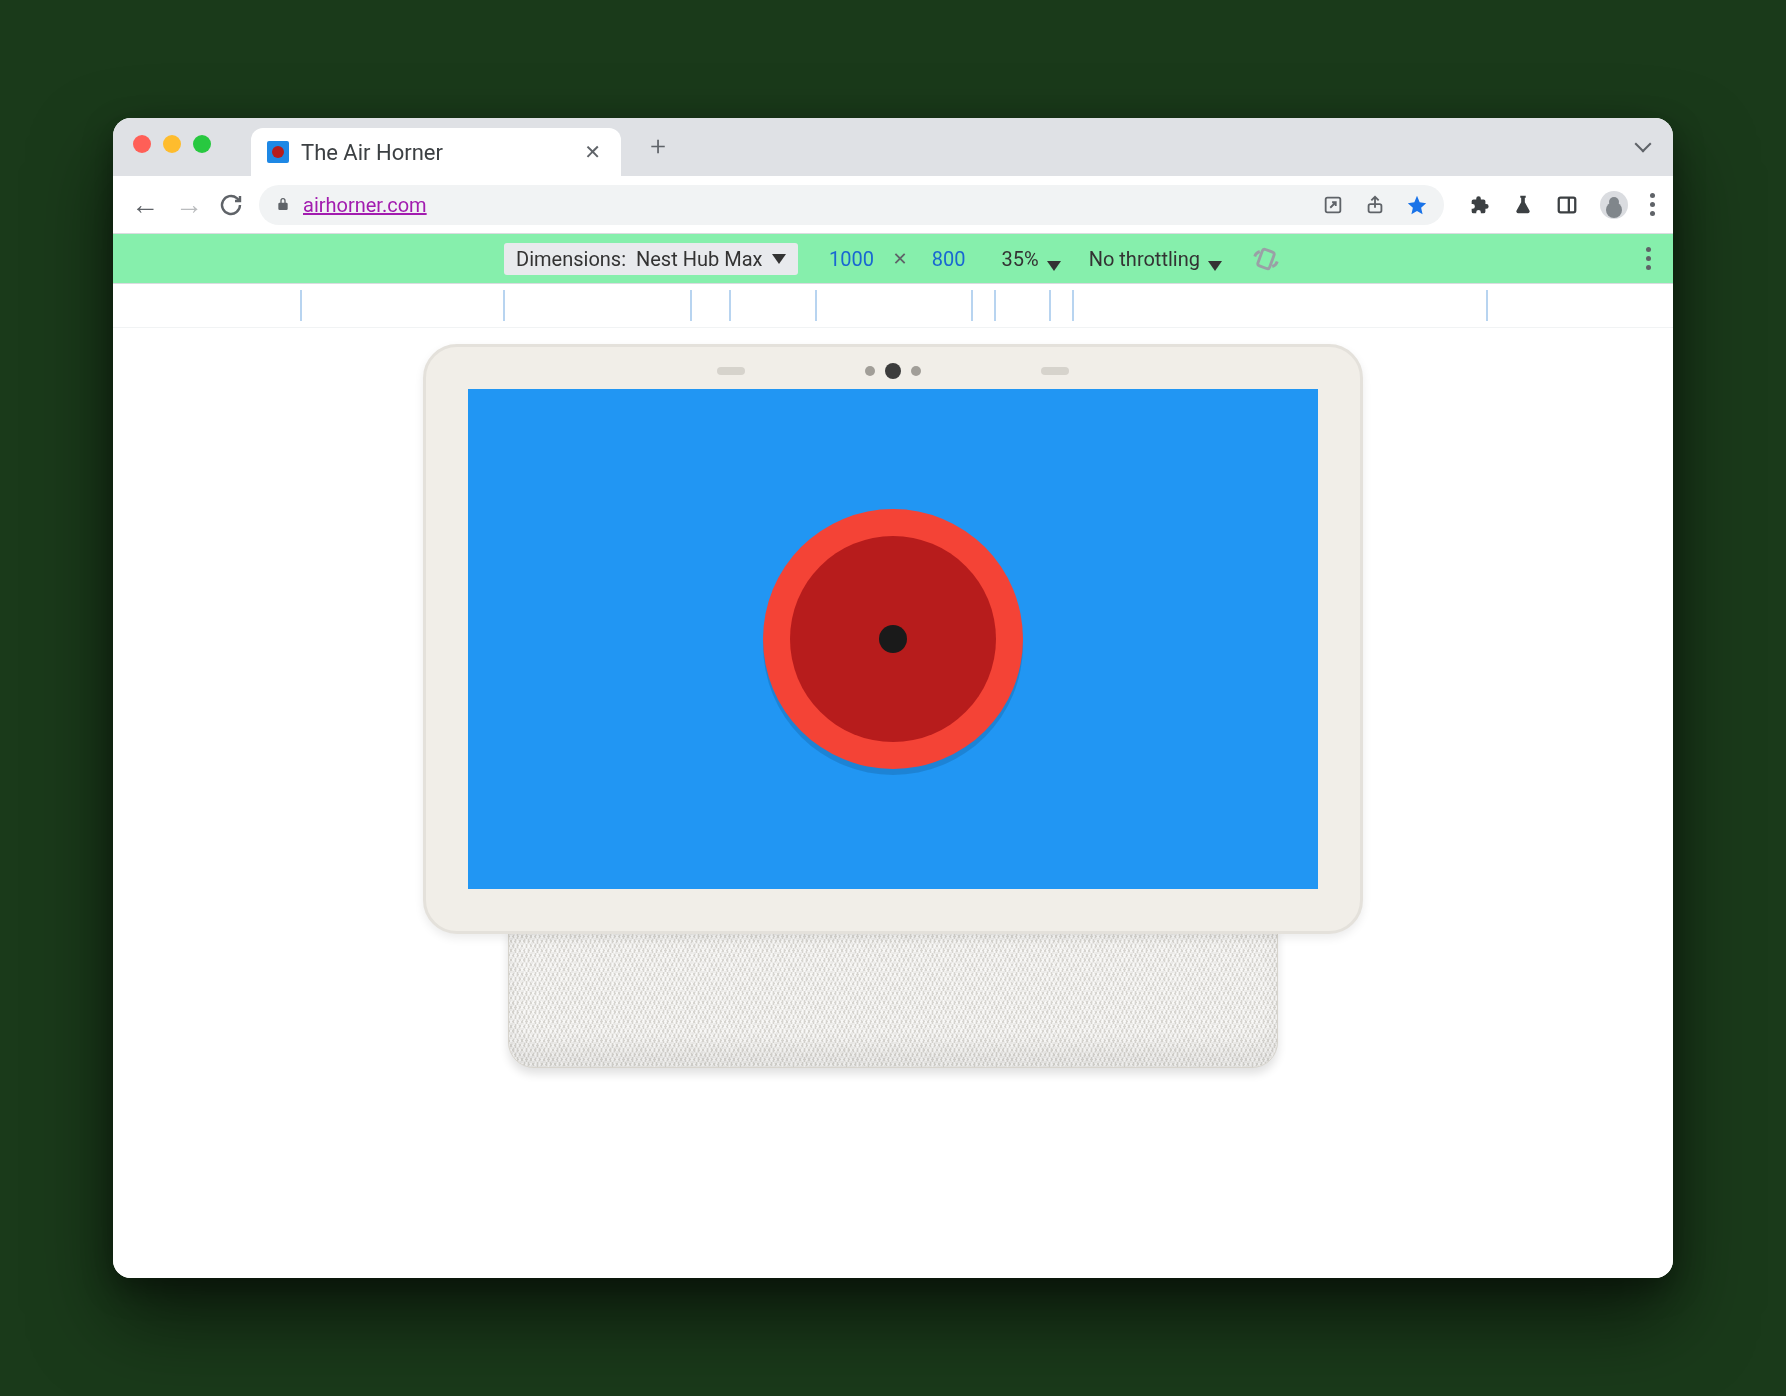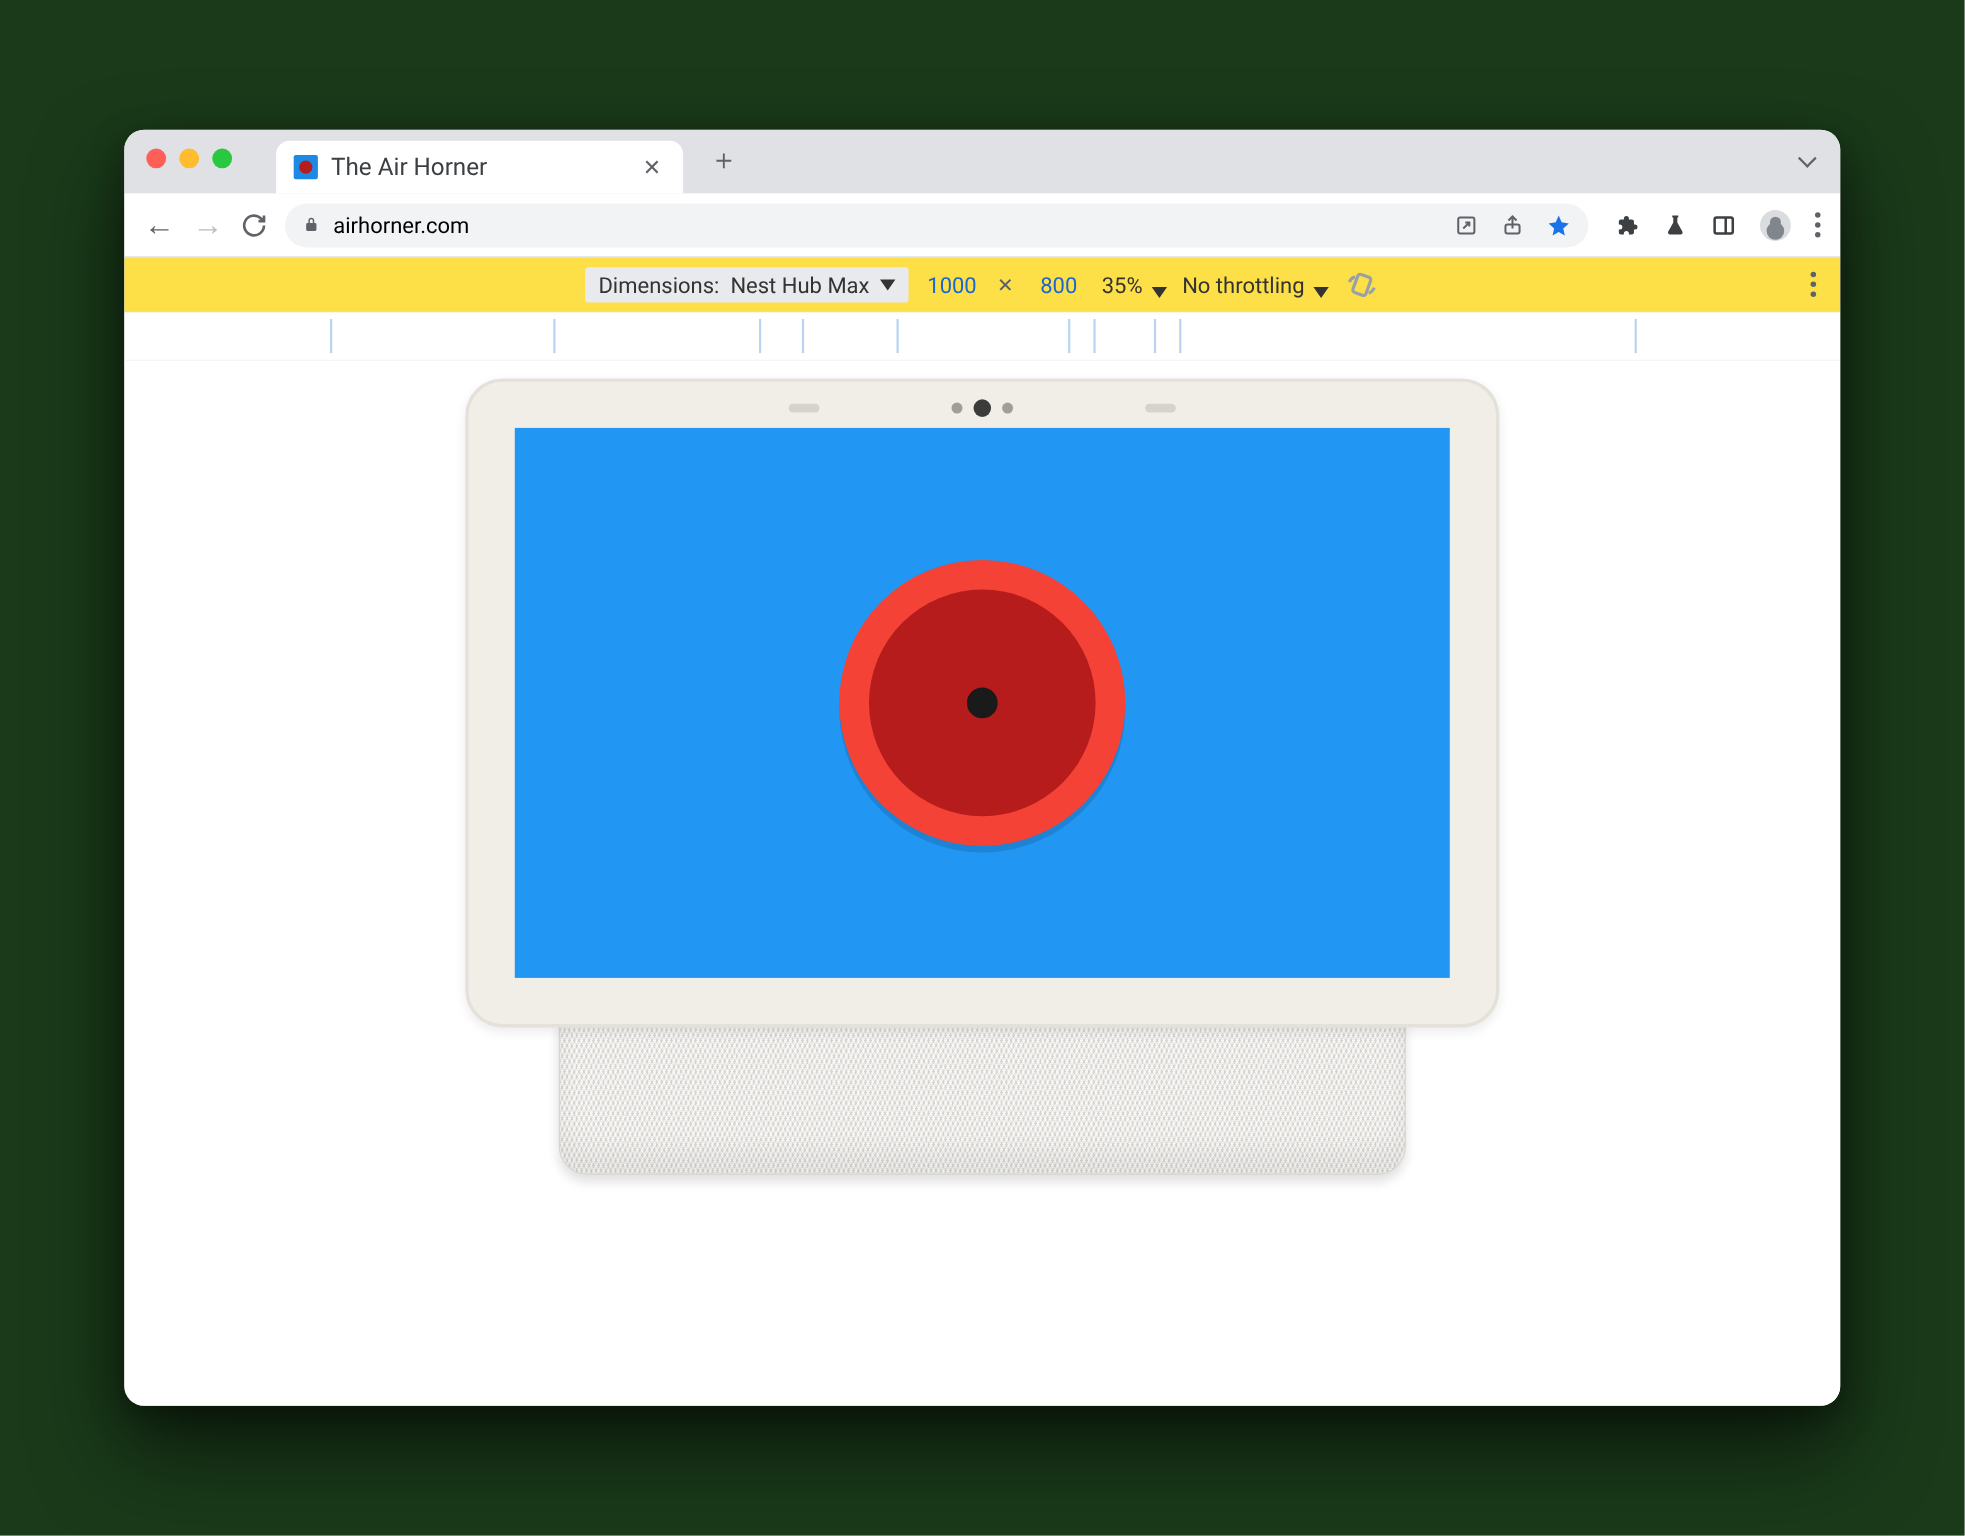--- a/index.html
+++ b/index.html
@@ -94,43 +94,44 @@
     .reload-icon svg { width: 24px; height: 24px; }
     .omnibox {
       flex: 1;
       height: 40px;
       background: #f1f3f4;
       border-radius: 20px;
       display: flex;
       align-items: center;
       padding: 0 16px;
       gap: 12px;
-      color: #000000;
+      color: #a21caf;
       font-size: 20px;
+      text-decoration: underline;
     }
     .lock-icon svg { width: 16px; height: 16px; }
     .omnibox-url { flex: 1; }
     .omnibox-actions { display: flex; gap: 20px; align-items: center; }
     .icon-btn { color: #5f6368; cursor: pointer; display:flex; align-items:center; }
     .icon-btn svg { width: 22px; height: 22px; }
     .star-filled { color: #1a73e8; }
     .toolbar-right { display: flex; gap: 22px; align-items: center; margin-left: 8px; }
     .avatar { width: 28px; height: 28px; border-radius: 50%; background: #dadce0; display:flex; align-items:center; justify-content:center; }
     .avatar-head { width: 10px; height: 10px; background:#80868b; border-radius:50%; position:relative; top:-3px; box-shadow: 0 8px 0 3px #80868b; }
     .kebab { display: flex; flex-direction: column; gap: 4px; }
     .kebab span { width: 5px; height: 5px; background: #5f6368; border-radius: 50%; }
     
     .device-toolbar {
       height: 50px;
-      background: #fde047;
+      background: #86efac;
       border-bottom: 1px solid #dadce0;
       display: flex;
       align-items: center;
       padding: 0 18px;
-      gap: 14px;
+      gap: 28px;
       justify-content: center;
       position: relative;
       color: #333;
       font-size: 20px;
     }
     .device-select {
       background: #e8eaed;
       border-radius: 3px;
       padding: 4px 12px;
       display: flex;

